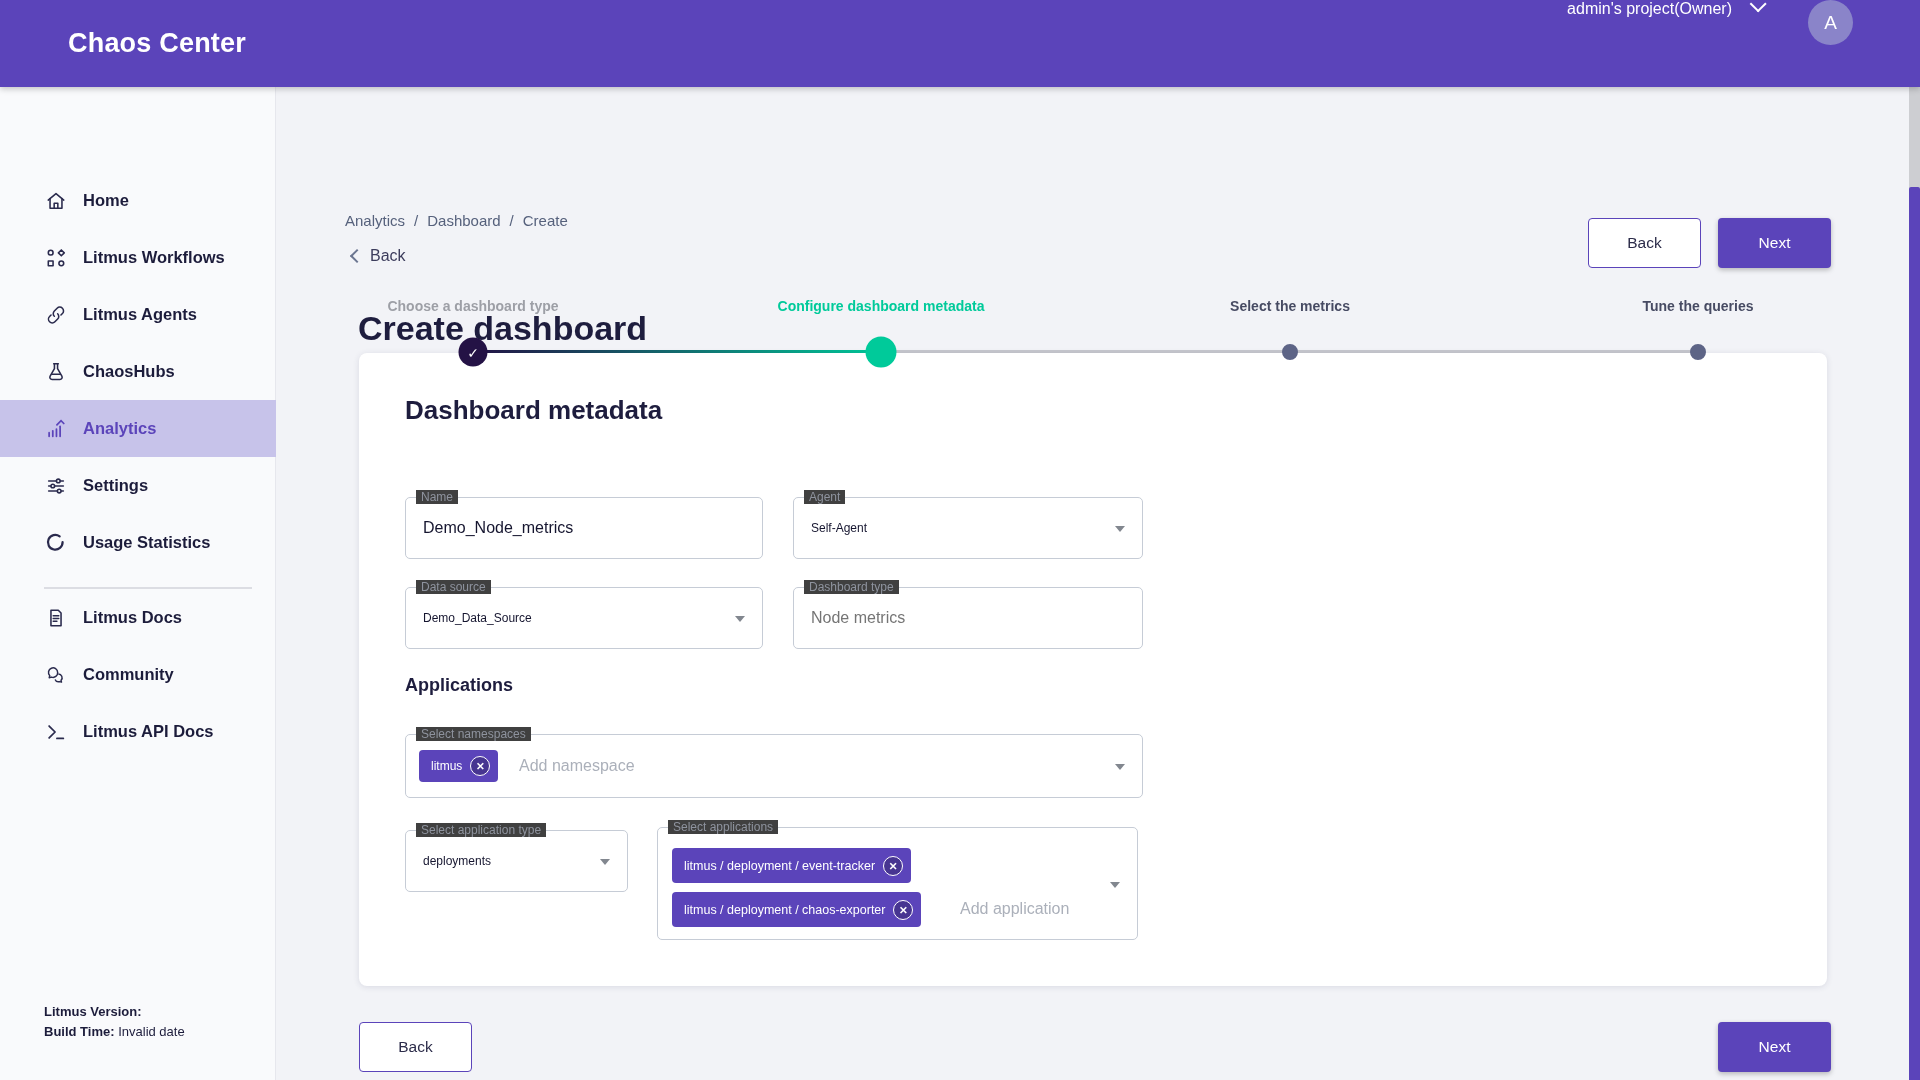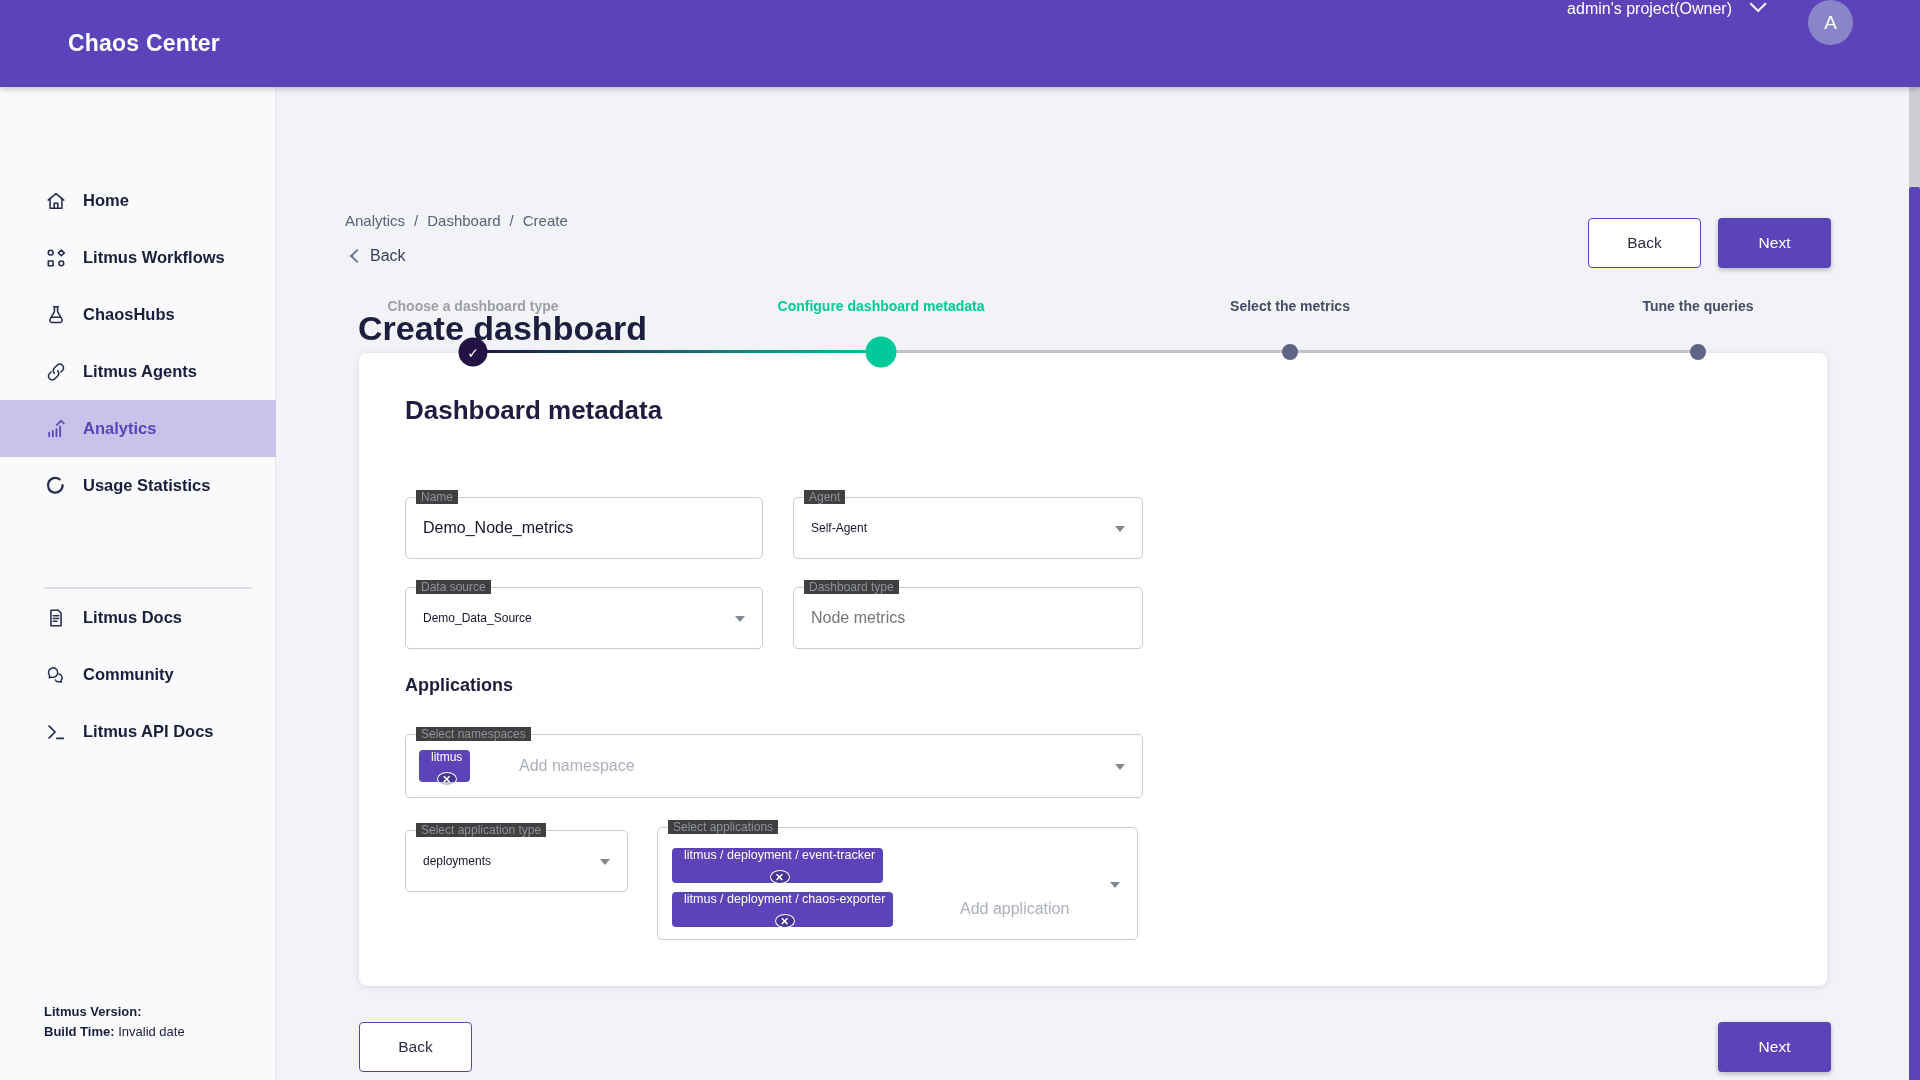--- a/index.html
+++ b/index.html
@@ -1,21 +1,21 @@
 <!DOCTYPE html>
 <html><head>
 <meta charset="utf-8">
 <style>
   * { margin:0; padding:0; box-sizing:border-box; }
   html,body { width:1920px; height:1080px; font-family:"Liberation Sans", sans-serif; background:#f2f3f7; overflow:hidden; }
   #app { position:relative; width:1920px; height:1080px; }
 
   
   .header { position:absolute; left:0; top:0; width:1920px; height:87px; background:#5b44ba; box-shadow:0 2px 6px rgba(0,0,0,.22); z-index:20; display:flex; align-items:center; }
-  .brand { position:absolute; left:68px; top:0; height:87px; display:flex; align-items:center; color:#fff; font-size:23px; font-weight:700; letter-spacing:.2px; }
+  .brand { position:absolute; left:68px; top:0; height:87px; display:flex; align-items:center; color:#fff; font-size:27px; font-weight:700; letter-spacing:.2px; }
   .header-right { position:absolute; right:67px; top:0; height:87px; display:flex; align-items:flex-start; gap:16px; }
   .project-name { color:#fff; font-size:16px; }
   .chev-down { width:12px; height:12px; border:solid #fff; border-width:0 2.2px 2.2px 0; transform:rotate(45deg) translateY(-3px); margin-left:2px; }
   .avatar { width:45px; height:45px; border-radius:50%; background:#8a84c9; color:#fff; font-size:19px; display:flex; align-items:center; justify-content:center; margin-left:30px; }
 
   
   .sidebar { position:absolute; left:0; top:87px; width:276px; height:993px; background:#f9fafc; border-right:1px solid #e6e7ed; z-index:10; }
   .nav-item { position:relative; height:57px; display:flex; align-items:center; padding-left:44px; cursor:pointer; color:#1c1c3b; }
   .nav-item .ico { width:24px; height:24px; margin-right:15px; display:flex; align-items:center; justify-content:center; color:#2a2a4d; }
   .nav-item .lbl { font-size:16.5px; font-weight:600; }
@@ -74,21 +74,21 @@
   .caret { position:absolute; right:17px; top:50%; margin-top:-2px; width:0; height:0; border-left:5.5px solid transparent; border-right:5.5px solid transparent; border-top:6.5px solid #82878f; }
 
   #f-name { left:46px; top:144px; width:358px; height:62px; }
   #f-agent { left:434px; top:144px; width:350px; height:62px; }
   #f-datasource { left:46px; top:234px; width:358px; height:62px; }
   #f-dashtype { left:434px; top:234px; width:350px; height:62px; }
   #f-namespaces { left:46px; top:381px; width:738px; height:64px; }
   #f-apptype { left:46px; top:477px; width:223px; height:62px; }
   #f-apps { left:298px; top:474px; width:481px; height:113px; }
 
-  .chip { display:flex; align-items:center; gap:8px; background:#5b44ba; color:#fff; border-radius:4px; padding:0 8px 0 12px; height:32px; font-size:12.5px; white-space:nowrap;flex-direction:column; }
+  .chip { display:flex; align-items:center; gap:8px; background:#5b44ba; color:#fff; border-radius:4px; padding:0 8px 0 12px; height:32px; font-size:12.5px; white-space:nowrap; }
   .chip-x { width:20px; height:20px; border-radius:50%; border:1.5px solid #fff; background:rgba(0,0,0,.22); color:#fff; font-size:10.5px; font-weight:700; display:flex; align-items:center; justify-content:center; cursor:pointer; }
   #ns-chip { position:absolute; left:13px; top:50%; transform:translateY(-50%); }
   .ns-placeholder { position:absolute; left:113px; top:50%; transform:translateY(-50%); font-size:16px; color:#abb0ba; }
   #app-chip-1 { position:absolute; left:14px; top:20px; height:35px; }
   #app-chip-2 { position:absolute; left:14px; top:64px; height:35px; }
   .app-placeholder { position:absolute; left:302px; top:72px; font-size:16px; color:#abb0ba; }
 
   
   .scroll-track { position:absolute; right:0; top:87px; width:11px; height:993px; background:#cdced2; }
   .scroll-thumb { position:absolute; right:0; top:100px; width:11px; height:925px; background:#5b44ba; border-radius:2px; cursor:grab; }
@@ -128,47 +128,60 @@
               <path d="M17.8 3.2 21 6.4l-3.2 3.2-3.2-3.2z"></path>
               <rect x="3.6" y="15.2" width="5.2" height="5.2"></rect>
               <circle cx="17.8" cy="17.8" r="2.6"></circle>
             </svg>
         </span>
         <span class="lbl">Litmus Workflows</span>
       </div>
       <div class="nav-item">
         <span class="ico">
           <svg width="22" height="22" viewBox="0 0 24 24" fill="none" stroke="currentColor" stroke-width="1.7" stroke-linecap="round" stroke-linejoin="round">
+              <path d="M10.2 13.4a4.1 4.1 0 0 1 0-5.8l3-3a4.1 4.1 0 0 1 5.8 5.8l-1.6 1.6"></path>
+              <path d="M13.8 10.6a4.1 4.1 0 0 1 0 5.8l-3 3a4.1 4.1 0 0 1-5.8-5.8l1.6-1.6"></path>
+            </svg>
+        </span>
+        <span class="lbl">Litmus Agents</span>
+      </div>
+      <div class="nav-item">
+        <span class="ico">
+          <svg width="22" height="22" viewBox="0 0 24 24" fill="none" stroke="currentColor" stroke-width="1.7" stroke-linecap="round" stroke-linejoin="round">
               <path d="M9.5 3h5"></path>
               <path d="M10.3 3.2v5.2L5.6 16.6a2.4 2.4 0 0 0 2.1 3.6h8.6a2.4 2.4 0 0 0 2.1-3.6L13.7 8.4V3.2"></path>
               <path d="M7.4 14.5h9.2"></path>
             </svg>
         </span>
         <span class="lbl">ChaosHubs</span>
-      </div>
-      <div class="nav-item">
-        <span class="ico">
-          <svg width="22" height="22" viewBox="0 0 24 24" fill="none" stroke="currentColor" stroke-width="1.7" stroke-linecap="round" stroke-linejoin="round">
-              <path d="M10.2 13.4a4.1 4.1 0 0 1 0-5.8l3-3a4.1 4.1 0 0 1 5.8 5.8l-1.6 1.6"></path>
-              <path d="M13.8 10.6a4.1 4.1 0 0 1 0 5.8l-3 3a4.1 4.1 0 0 1-5.8-5.8l1.6-1.6"></path>
-            </svg>
-        </span>
-        <span class="lbl">Litmus Agents</span>
       </div>
       <div class="nav-item active">
         <span class="ico">
           <svg width="22" height="22" viewBox="0 0 24 24" fill="none" stroke="currentColor" stroke-width="1.9" stroke-linecap="round">
               <path d="M4.5 20v-4"></path>
               <path d="M8.5 20v-6"></path>
               <path d="M12.5 20v-8"></path>
               <path d="M16.5 20V9"></path>
               <path d="M13 7.5 17.5 3l3 3"></path>
             </svg>
         </span>
         <span class="lbl">Analytics</span>
+      </div>
+      <div class="nav-item">
+        <span class="ico">
+          <svg width="22" height="22" viewBox="0 0 24 24" fill="none" stroke="currentColor" stroke-width="1.7" stroke-linecap="round">
+              <path d="M4 6.5h16"></path>
+              <circle cx="14.5" cy="6.5" r="2" fill="#f9fafc"></circle>
+              <path d="M4 12h16"></path>
+              <circle cx="8.5" cy="12" r="2" fill="#f9fafc"></circle>
+              <path d="M4 17.5h16"></path>
+              <circle cx="15.5" cy="17.5" r="2" fill="#f9fafc"></circle>
+            </svg>
+        </span>
+        <span class="lbl">Settings</span>
       </div>
       <div class="nav-item">
         <span class="ico">
           <svg width="22" height="22" viewBox="0 0 24 24" fill="none" stroke="currentColor" stroke-width="2.4" stroke-linecap="round">
               <path d="M16 4.8A8 8 0 1 0 19.2 11"></path>
             </svg>
         </span>
         <span class="lbl">Usage Statistics</span>
       </div>
     </div>

